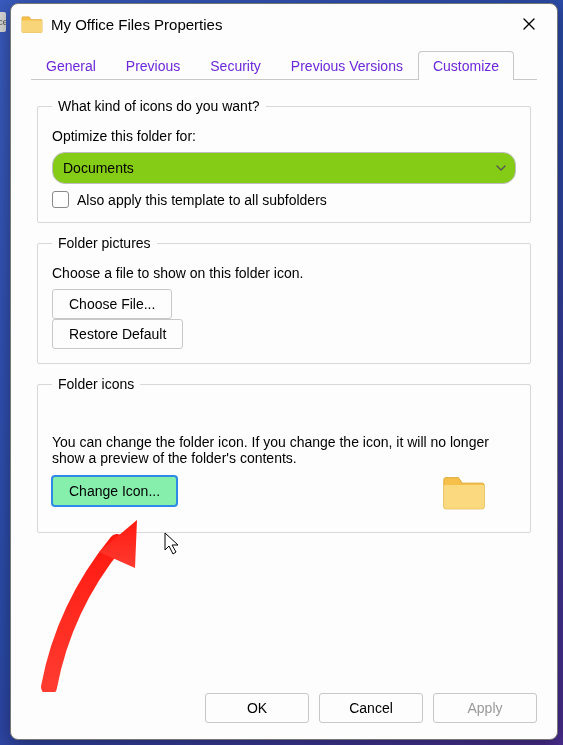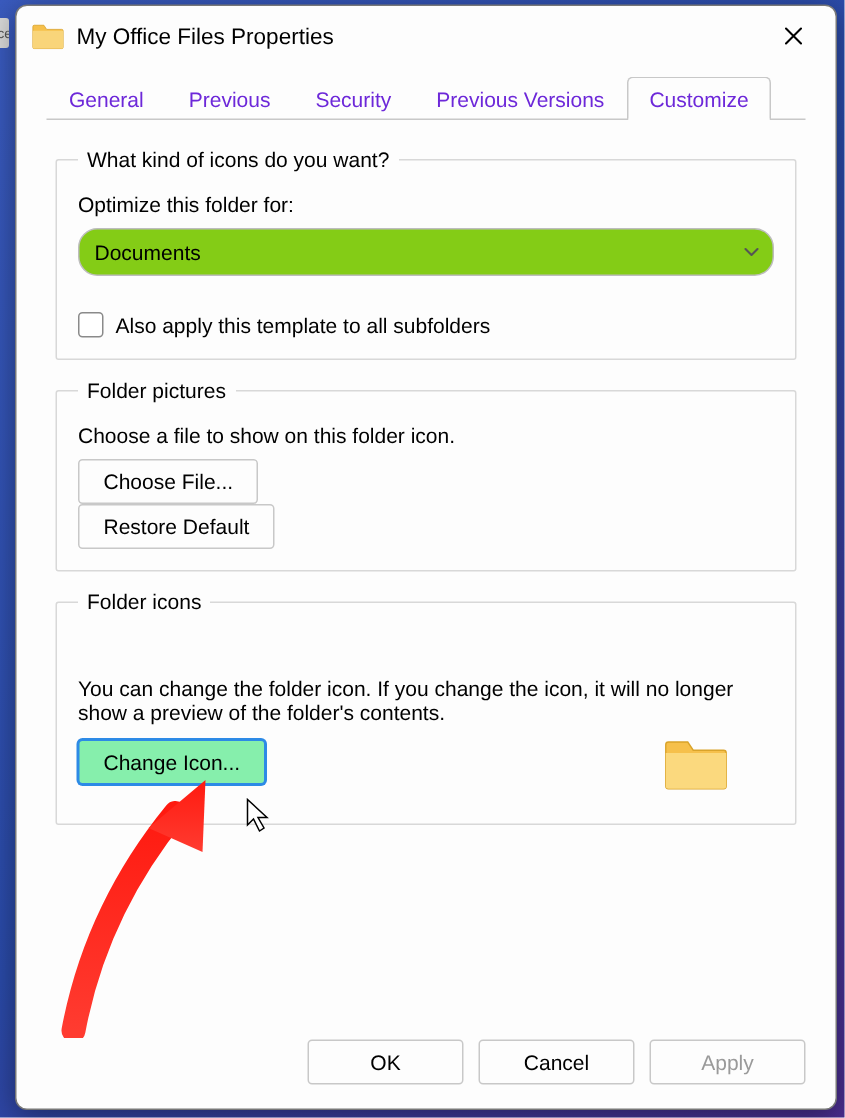--- a/index.html
+++ b/index.html
@@ -102,21 +102,21 @@
     justify-content:space-between;
     border:1px solid #bdbdbd;
     border-radius:13px;
     height:32px;
     padding:0 8px 0 10px;
     background:#84cc16;
     font-size:14px;
   }
   .check-row {
     display:flex; align-items:center; gap:8px;
-    margin-top:24px;
+    margin-top:7px;
   }
   .checkbox {
     width:17px;height:17px;border:1px solid #8a8a8a;border-radius:3px;background:#fff;
   }
   .btn {
     display:inline-flex; align-items:center; justify-content:center;
     height:30px; padding:0 16px;
     background:#fdfdfd;
     border:1px solid #c8c8c8;
     border-radius:3px;

